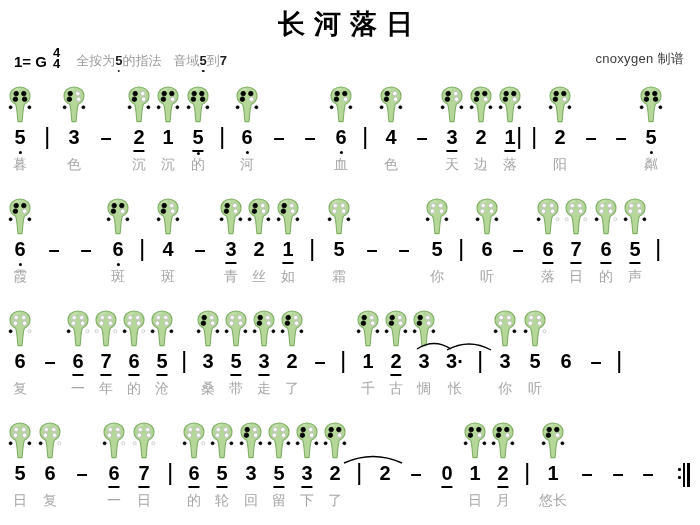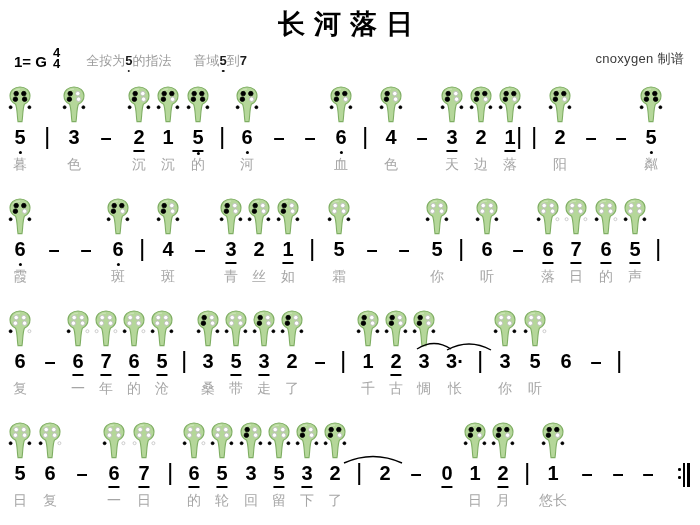--- a/index.html
+++ b/index.html
@@ -45,21 +45,21 @@
     font-size: 13px;
     font-weight: bold;
     margin: 0 4px 0 6px;
     position: relative;
     top: 0px;
   }
   .frac span { display: block; }
   .meta-note {
     font-size: 13px;
     color: #9b9b9b;
-    margin-left: 22px;
+    margin-left: 12px;
     font-family: "Liberation Sans", sans-serif;
   }
   .meta-note .dk { color: #1b1b1b; font-weight: bold; }
   .lowdot { position: relative; display: inline-block; }
   .lowdot::after {
     content: "";
     position: absolute;
     left: 50%; transform: translateX(-50%);
     bottom: -4px;
     width: 2.5px; height: 2.5px;

